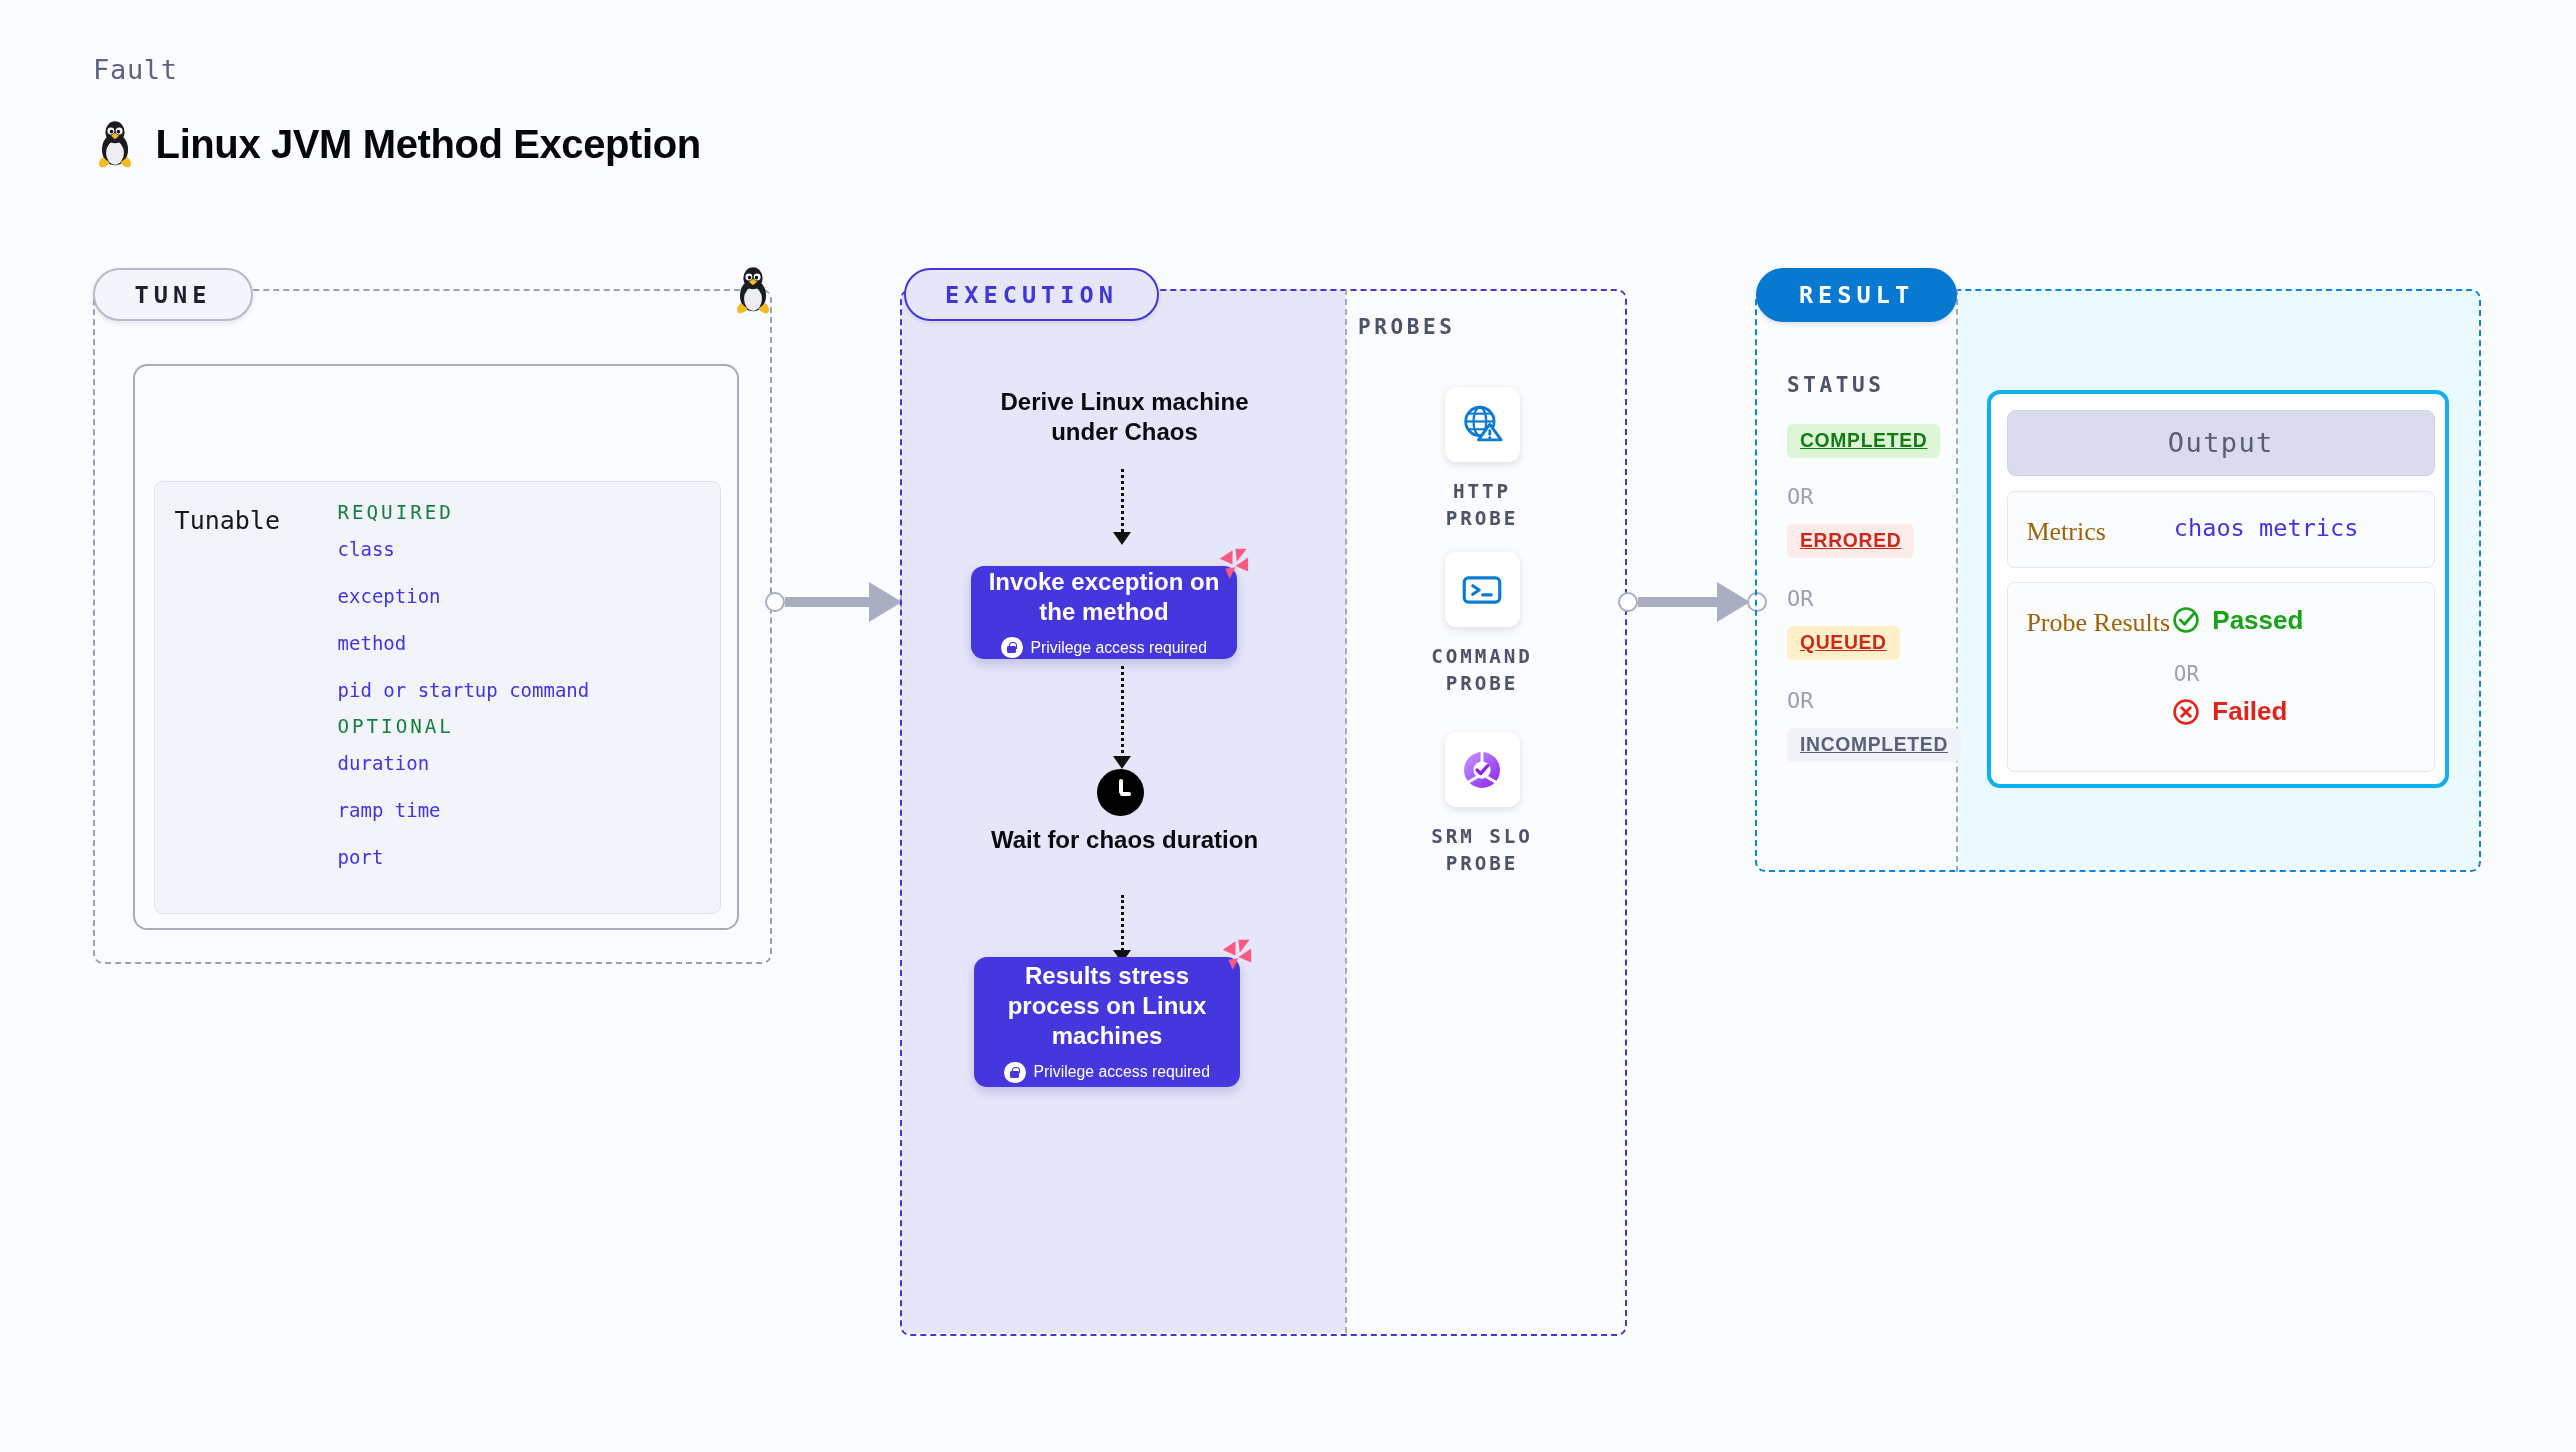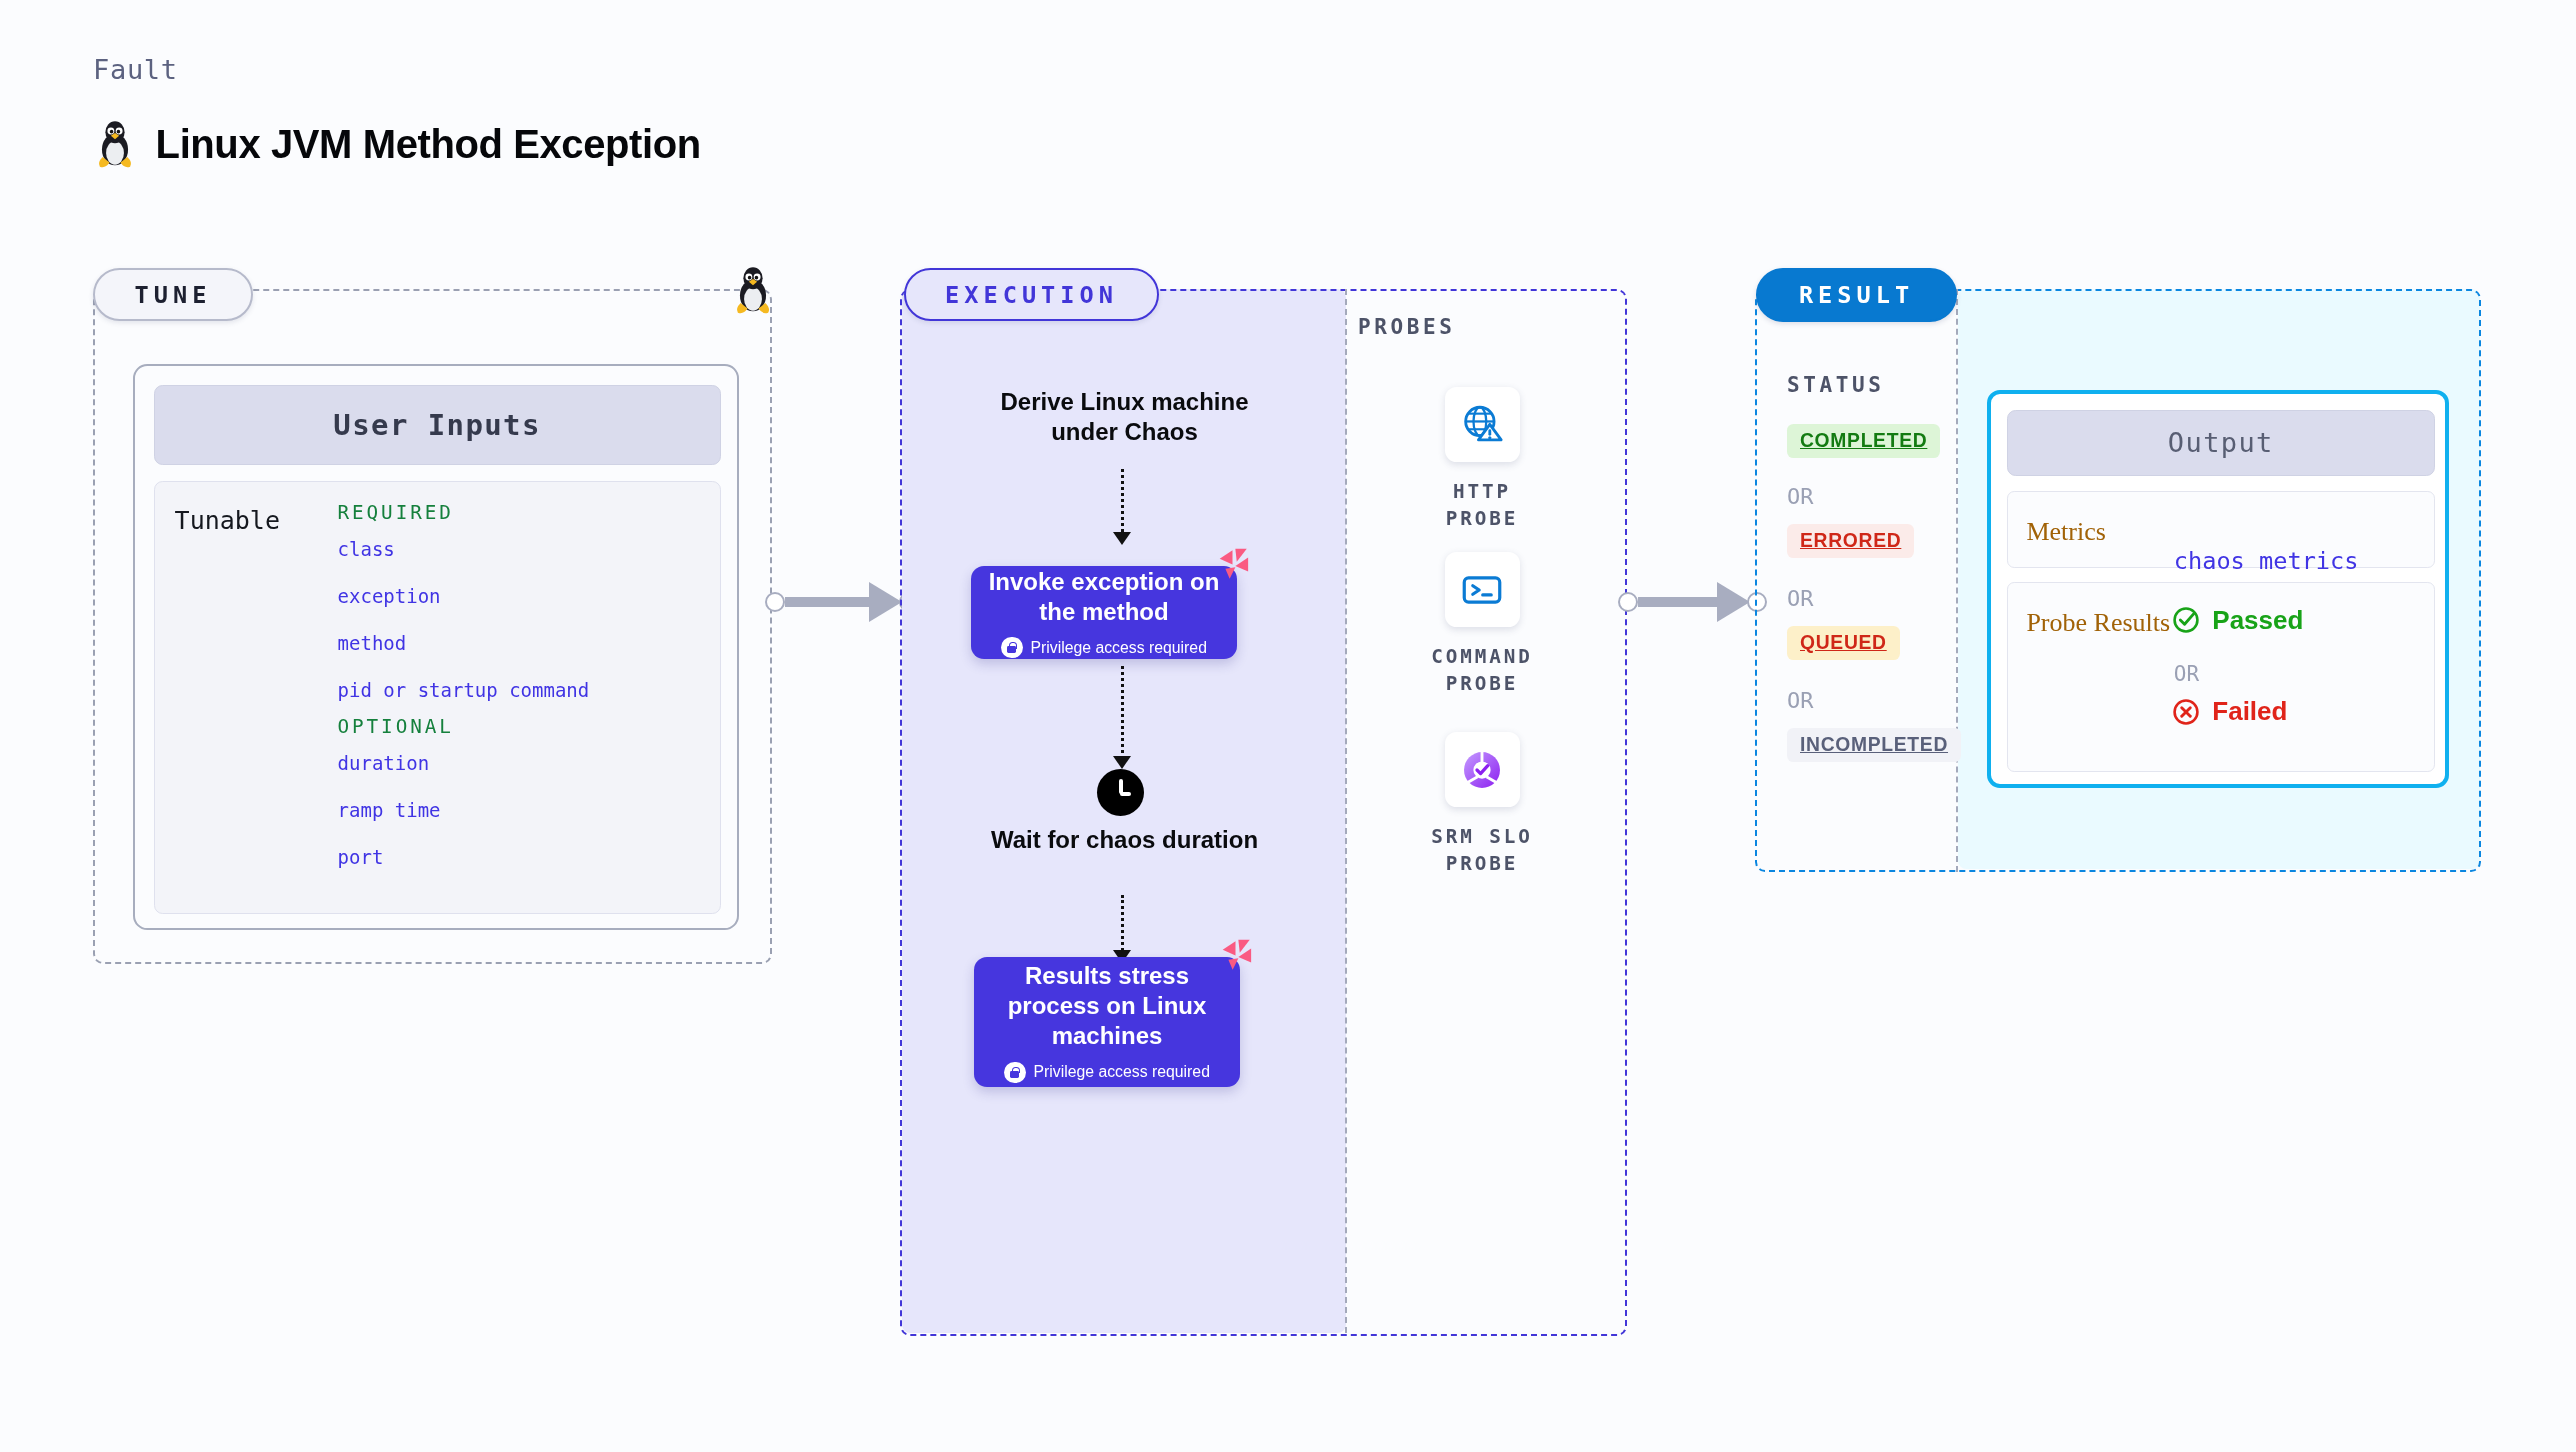--- a/index.html
+++ b/index.html
@@ -245,21 +245,21 @@
     position: absolute; left: 15.8px; top: 188px; width: 428px; height: 190px;
     background: #fbfcfe; border: 1.4px solid #e3e5ef; border-radius: 7.2px;
   }
   .row-key {
     position: absolute; left: 18.6px; top: 21.5px;
     font-family: Liberation Serif, serif; font-size: 26px;
     color: #a16207; line-height: 1.4;
   }
   .row-val-mono {
     position: absolute; left: 166px; top: 21.5px;
-    font-family: "DejaVu Sans Mono", monospace; font-size: 23.6px; color: #4034e4; margin-top: 33px;
+    font-family: "DejaVu Sans Mono", monospace; font-size: 23.6px; color: #4034e4;
   }
   .res-line {
     position: absolute; left: 163px; display: flex; align-items: center; gap: 11.5px;
   }
   .res-passed { top: 21.5px; }
   .res-failed { top: 113px; }
   .res-or {
     position: absolute; left: 166px; top: 79px;
     font-family: "DejaVu Sans Mono", monospace; font-size: 21px; color: #9aa0b4;
   }
@@ -313,21 +313,20 @@
     <circle cx="26" cy="18" r="5" fill="#fff"></circle>
       <circle cx="38" cy="18" r="5" fill="#fff"></circle>
     <circle cx="27" cy="19" r="2.6" fill="#111"></circle>
       <circle cx="37" cy="19" r="2.6" fill="#111"></circle>
     <path d="M26 25 L32 21 L38 25 L32 30 Z" fill="#f5b921"></path>
     <path d="M14 56 Q6 64 10 70 Q18 73 24 64 Z" fill="#f5b921"></path>
     <path d="M50 56 Q58 64 54 70 Q46 73 40 64 Z" fill="#f5b921"></path>
   </svg>
 
   <div class="tune-card">
-    <div class="ui-header">User Inputs</div>
     <div class="ui-body">
       <div class="tunable-label">Tunable</div>
       <div class="tunable-list">
         <div class="group-label">REQUIRED</div>
         <div class="tune-item">class</div>
         <div class="tune-item">exception</div>
         <div class="tune-item">method</div>
         <div class="tune-item tight">pid or startup command</div>
         <div class="group-label second">OPTIONAL</div>
         <div class="tune-item">duration</div>

